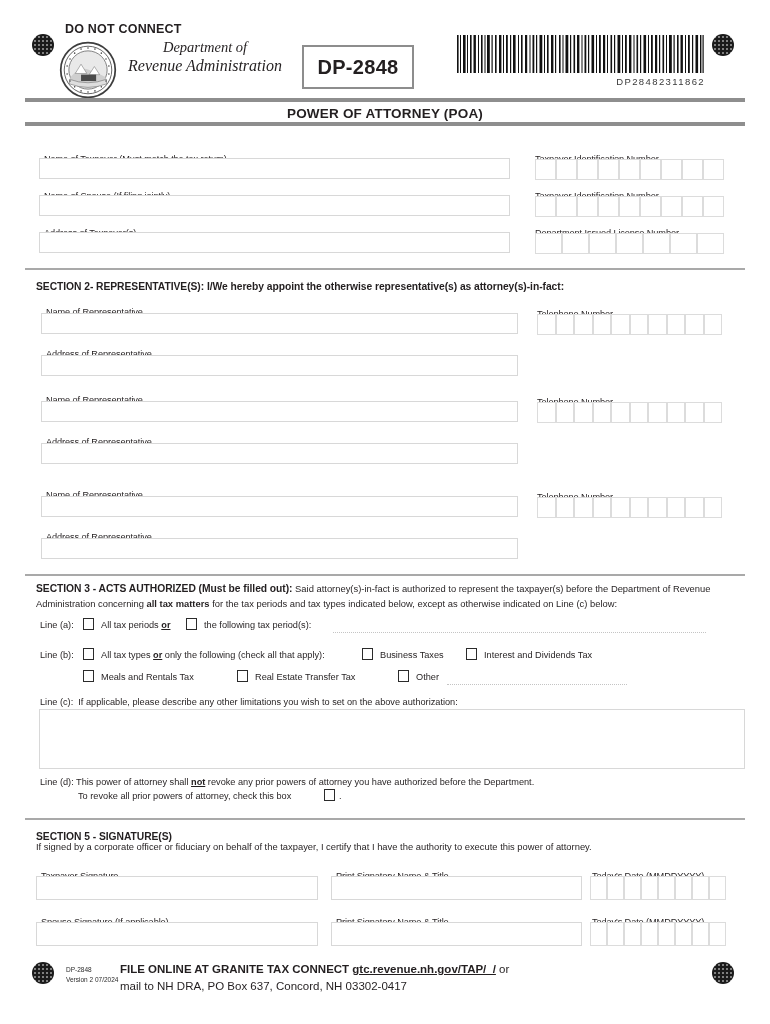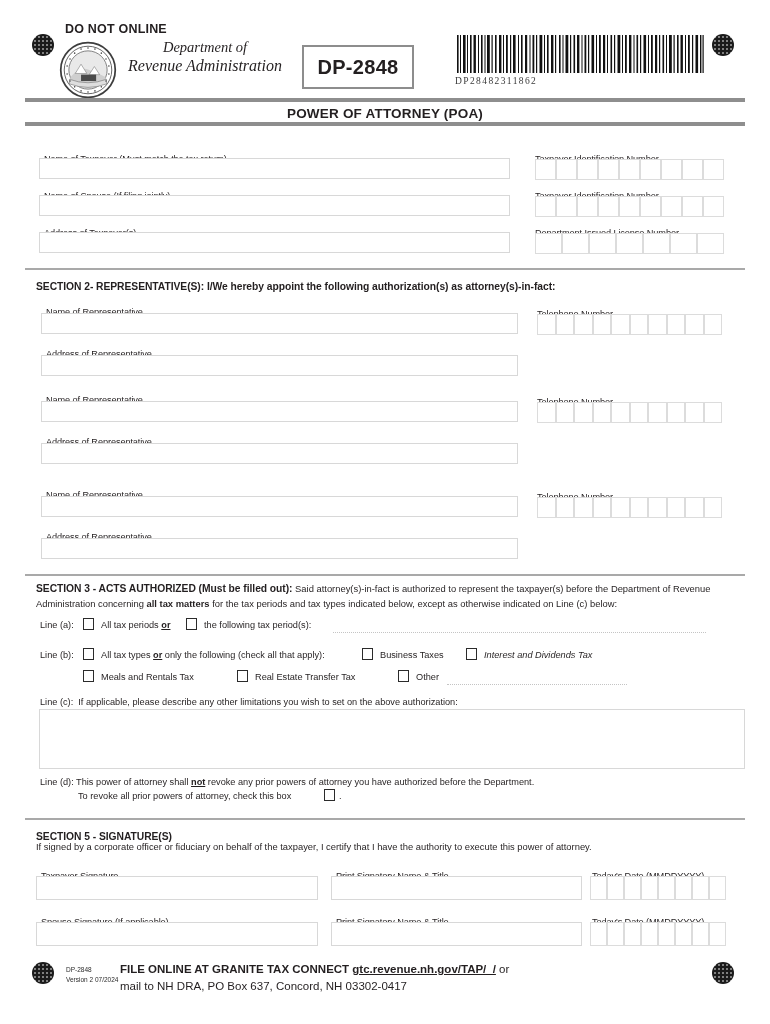--- a/index.html
+++ b/index.html
@@ -45,21 +45,21 @@
     position: absolute; left: 302px; top: 45px;
     width: 112px; height: 44px;
     border: 2.5px solid #8d8d8d;
     display: flex; align-items: center; justify-content: center;
   }
   .form-num { font-size: 20px; font-weight: bold; letter-spacing: .3px; }
 
   .barcode-wrap { position: absolute; left: 455px; top: 35px; width: 250px; }
   .barcode { height: 38px; width: 100%; display: block; }
   .barcode-txt {
-    text-align: left; font-family: Liberation Serif, serif;
+    text-align: right; font-family: Liberation Sans, sans-serif;
     font-size: 9.5px; letter-spacing: 1.4px; color: #3a3a3a; margin-top: 3px;
   }
 
   .rule-thick {
     position: absolute; left: 25px; width: 720px; height: 4px;
     background: #8e8e8e;
   }
   .rule-thin {
     position: absolute; left: 25px; width: 720px; height: 2px;
     background: #a9a9a9;
@@ -115,21 +115,21 @@
 
 <div class="page">
 
   <div class="reg-dot reg-tl"></div>
   <div class="reg-dot reg-tr"></div>
   <div class="reg-dot reg-bl"></div>
   <div class="reg-dot reg-br"></div>
 
   <div class="hdr">
 
-    <div class="do-not-staple">DO NOT ONLINE</div>
+    <div class="do-not-staple">DO NOT CONNECT</div>
 
     <svg class="seal" viewBox="0 0 100 100">
       <circle cx="50" cy="50" r="47" fill="#ffffff" stroke="#3d3d3d" stroke-width="3"></circle>
       <circle cx="50" cy="50" r="41" fill="#ffffff" stroke="#5a5a5a" stroke-width="1.6"></circle>
       <circle cx="50" cy="50" r="33" fill="#e9e9e9" stroke="#6b6b6b" stroke-width="1.4"></circle>
       <path d="M20 62 Q35 44 50 49 Q65 54 80 62 L80 72 L20 72 Z" fill="#cfcfcf"></path>
       <path d="M28 56 L38 40 L48 56 Z" fill="#ffffff" stroke="#7d7d7d" stroke-width="1"></path>
       <path d="M52 58 L61 44 L70 58 Z" fill="#ffffff" stroke="#7d7d7d" stroke-width="1"></path>
       <rect x="38" y="58" width="26" height="11" fill="#4a4a4a"></rect>
       <path d="M18 66 Q50 78 82 66 L82 74 Q50 86 18 74 Z" fill="#dedede" stroke="#6b6b6b" stroke-width="1"></path>
@@ -300,21 +300,21 @@
     <div class="cell" style="width:27px"></div>
       <div class="cell" style="width:27px"></div>
     <div class="cell" style="width:27px"></div>
       <div class="cell" style="width:27px"></div>
     <div class="cell" style="width:27px"></div>
   </div>
 
   <div class="rule-thin" style="top:268px;"></div>
 
   <div class="abs" style="left:36px; top:276px;">
-    <span class="sec-title">SECTION 2- REPRESENTATIVE(S):</span><span class="sec-title norm"> I/We hereby appoint the following authorization(s) as attorney(s)-in-fact:</span>
+    <span class="sec-title">SECTION 2- REPRESENTATIVE(S):</span><span class="sec-title norm"> I/We hereby appoint the otherwise representative(s) as attorney(s)-in-fact:</span>
   </div>
 
   <div class="abs" style="left:46px; top:301px;">
     <span class="lbl">Name of Representative</span>
   </div>
   <div class="abs field" style="left:41px; top:313px; width:477px;"></div>
   <div class="abs" style="left:46px; top:343px;">
     <span class="lbl">Address of Representative</span>
   </div>
   <div class="abs field" style="left:41px; top:355px; width:477px;"></div>
@@ -406,21 +406,21 @@
   </div>
   <span class="abs cbx" style="left:83px; top:648px;"></span>
   <div class="abs" style="left:101px; top:650px; font-size:9.2px;">
     <span>All tax types</span> <span class="b u">or</span> <span>only the following (check all that apply):</span>
   </div>
   <span class="abs cbx" style="left:362px; top:648px;"></span>
   <div class="abs" style="left:380px; top:650px; font-size:9.2px;">
     <span>Business Taxes</span>
   </div>
   <span class="abs cbx" style="left:466px; top:648px;"></span>
-  <div class="abs" style="left:484px; top:650px; font-size:9.2px;font-style:italic;">
+  <div class="abs" style="left:484px; top:650px; font-size:9.2px;">
     <span>Interest and Dividends Tax</span>
   </div>
 
   <span class="abs cbx" style="left:83px; top:670px;"></span>
   <div class="abs" style="left:101px; top:672px; font-size:9.2px;">
     <span>Meals and Rentals Tax</span>
   </div>
   <span class="abs cbx" style="left:237px; top:670px;"></span>
   <div class="abs" style="left:255px; top:672px; font-size:9.2px;">
     <span>Real Estate Transfer Tax</span>

